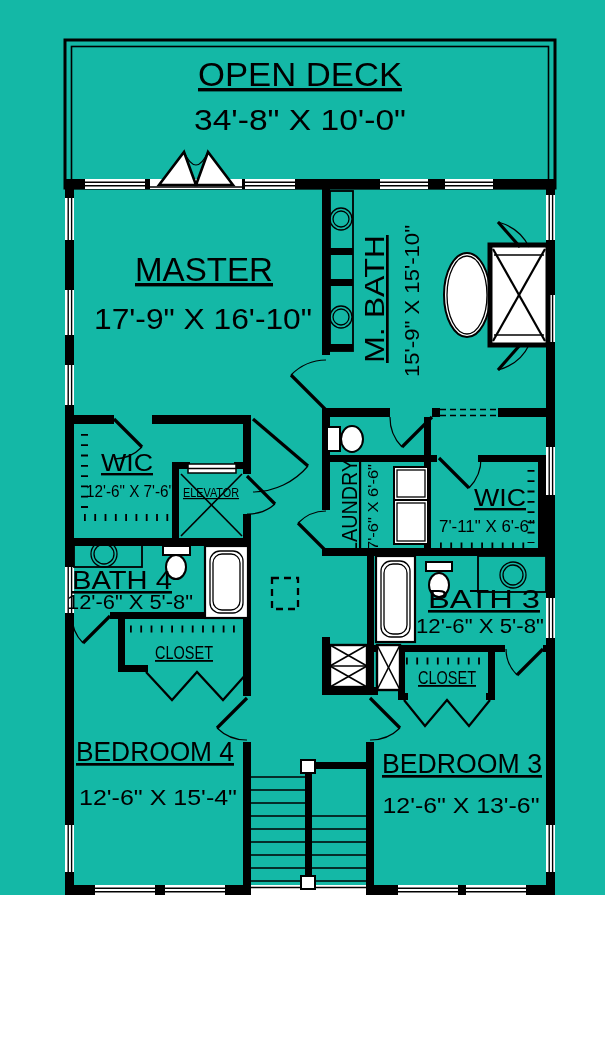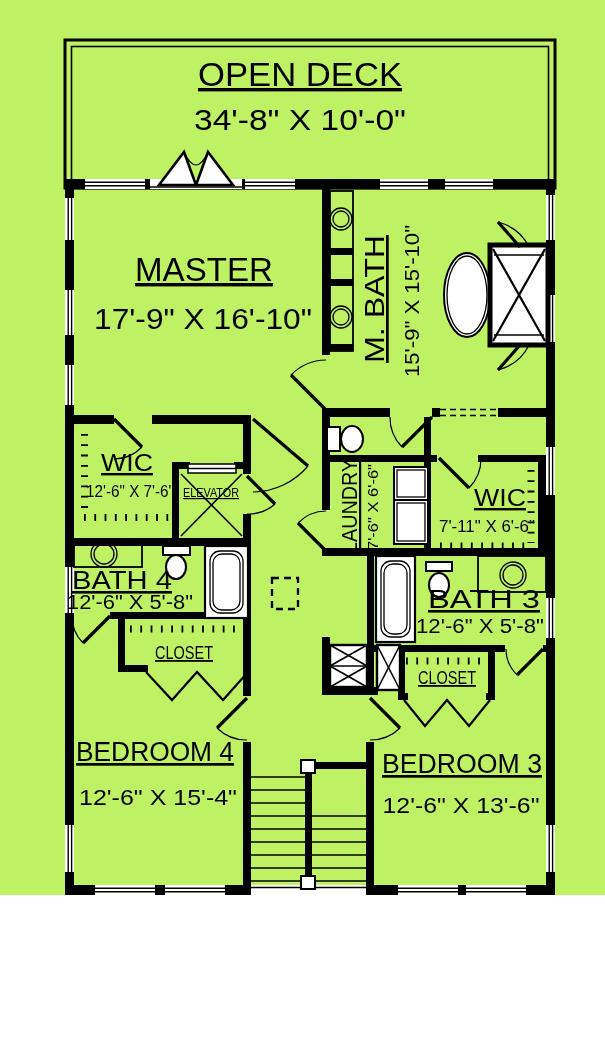--- a/index.html
+++ b/index.html
@@ -1,16 +1,16 @@
 <!DOCTYPE html>
 <html><head>
 <meta charset="utf-8">
 <style>
   html,body{margin:0;padding:0;background:#fff;}
-  .stage{width:605px;height:895px;position:relative;background:#bef264;overflow:hidden;}
+  .stage{width:605px;height:895px;position:relative;background:#14b8a6;overflow:hidden;}
   svg{display:block;}
   .w{fill:#000;stroke:none;}
   .ln{stroke:#000;fill:none;stroke-width:1.6;}
   .ln2{stroke:#000;fill:none;stroke-width:2.2;}
   .fix{fill:#fff;stroke:#000;stroke-width:2;}
   .fixthin{fill:none;stroke:#000;stroke-width:1.3;}
   .leaf{stroke:#000;stroke-width:3.2;fill:none;}
   .arc{stroke:#000;stroke-width:1.2;fill:none;}
   .dash{stroke:#000;stroke-width:3.4;fill:none;stroke-dasharray:11 7;}
   .dash2{stroke:#000;stroke-width:2.3;fill:none;stroke-dasharray:7 5;}

